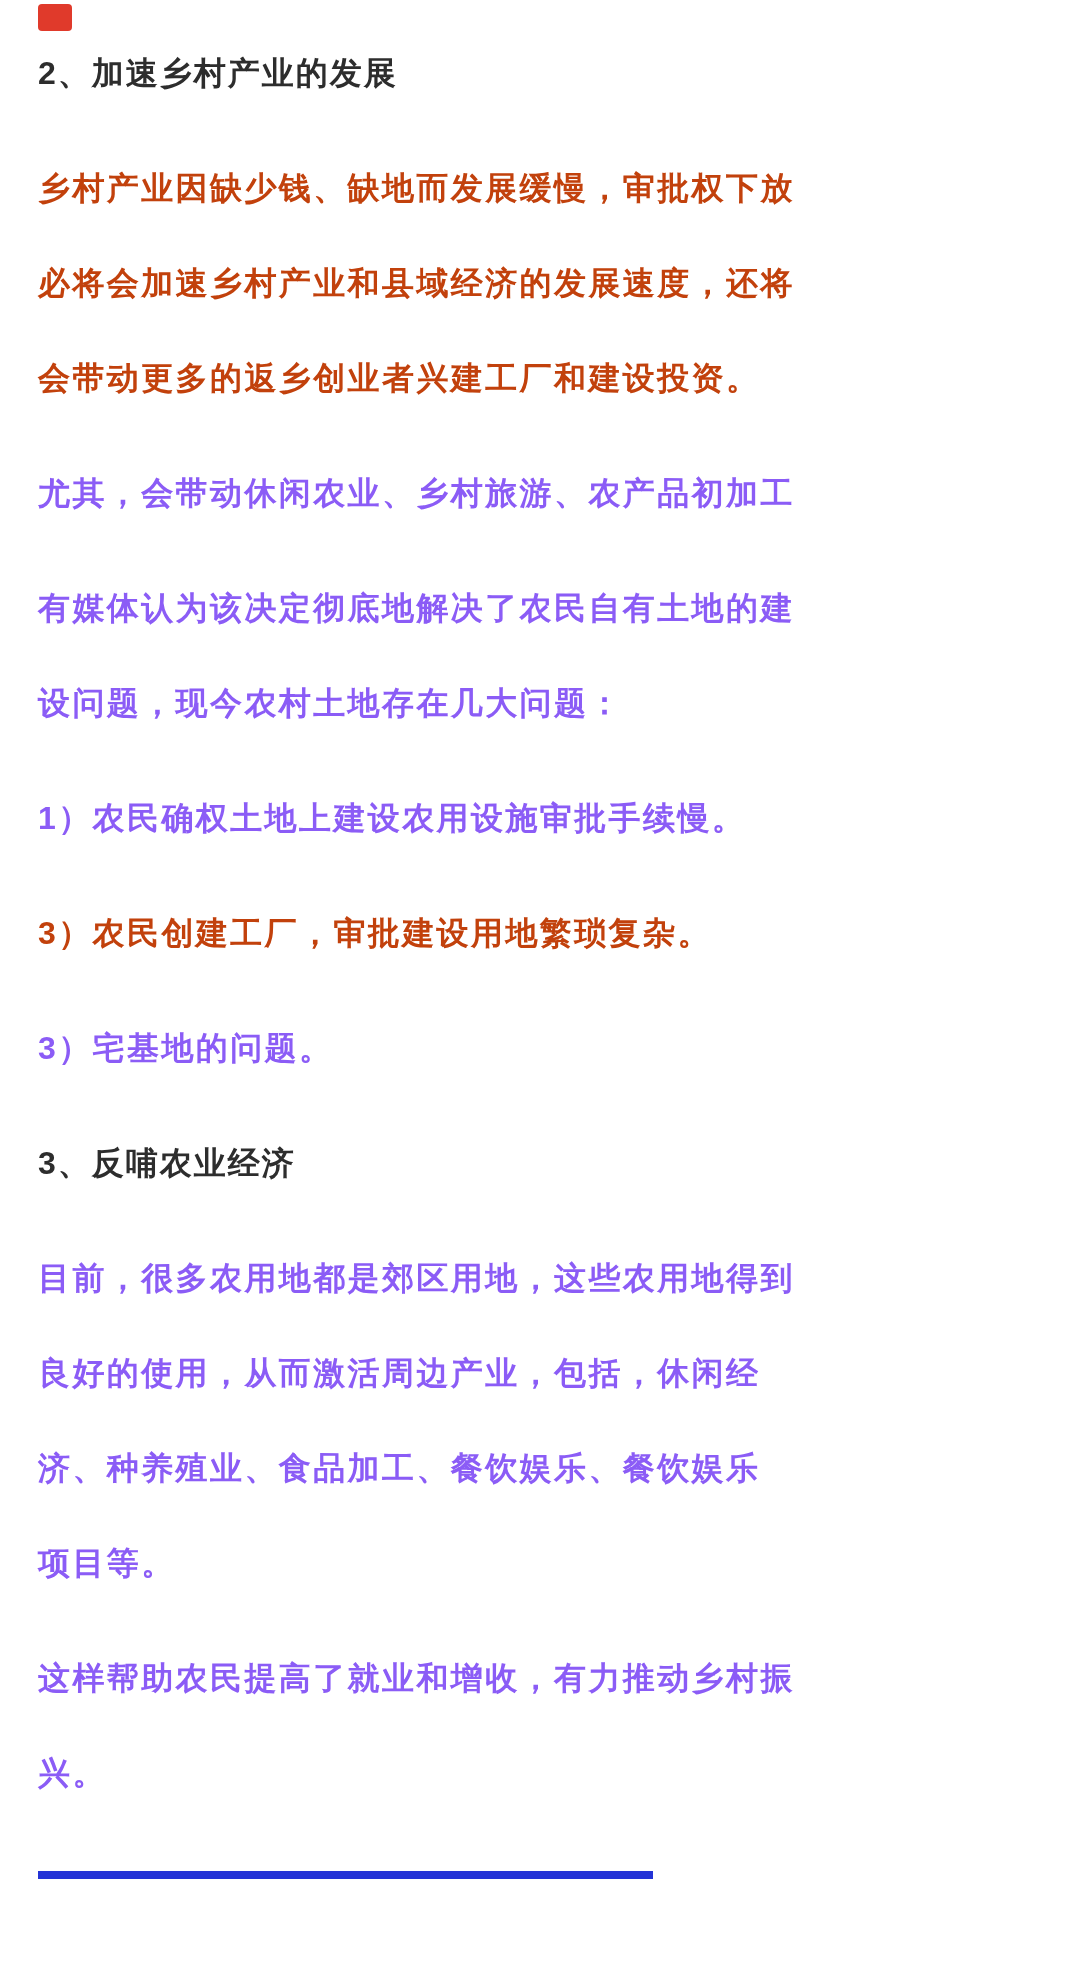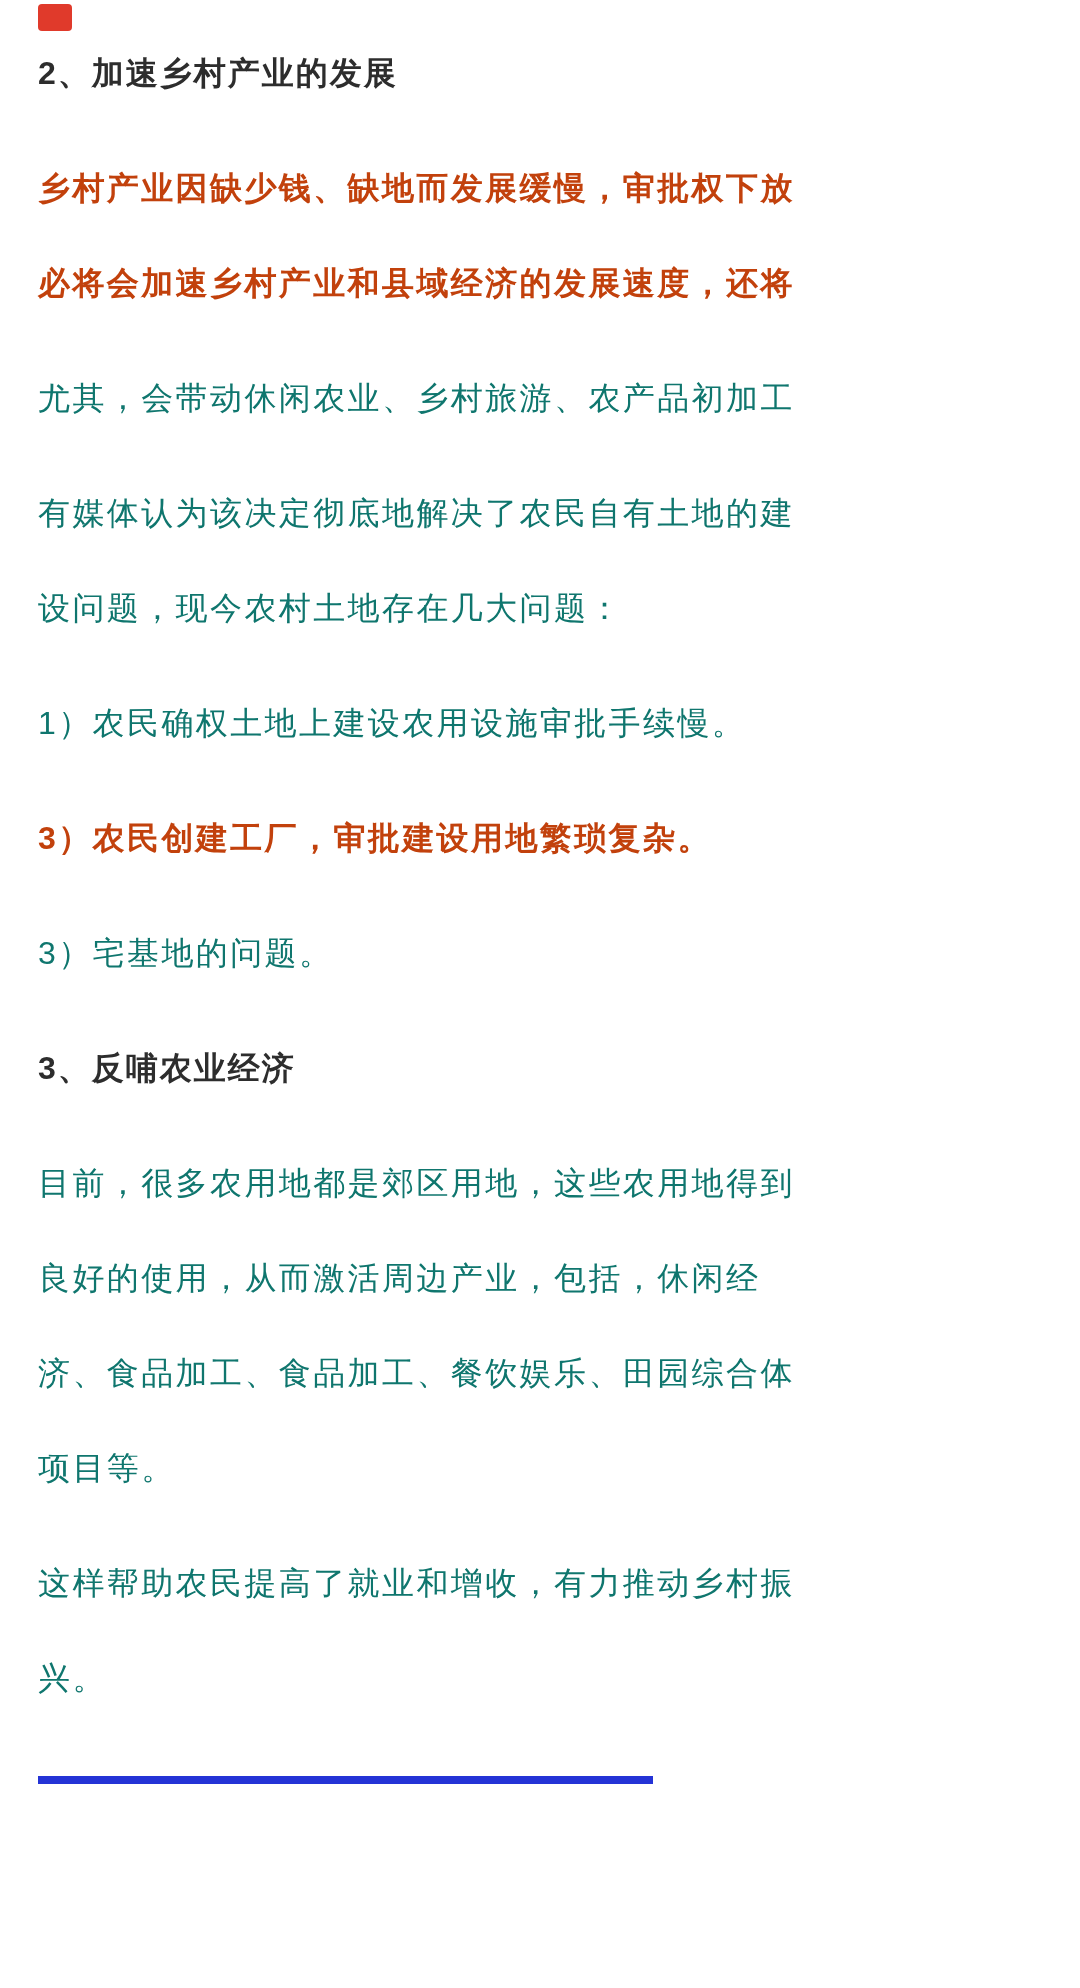--- a/index.html
+++ b/index.html
@@ -30,22 +30,22 @@
     letter-spacing: 2.4px;
     white-space: nowrap;
     overflow: visible;
   }
   .block-heading .line {
     font-weight: 700;
     color: #2d2d2d;
     letter-spacing: 2px;
   }
   .block-body .line {
-    font-weight: 400;
-    color: #0f766e;
+    font-weight: 700;
+    color: #8b5cf6;
   }
   .block-blue .line {
     font-weight: 700;
     color: #c2410c;
   }
   .cutoff-bar {
     margin-top: 16px;
     width: 615px;
     height: 8px;
     background: #2433d6;
@@ -56,20 +56,21 @@
 
 <div class="page">
   <div class="red-marker"></div>
   <div id="article-body">
       <div class="block block-heading">
         <div class="line">2、加速乡村产业的发展</div>
       </div>
       <div class="block block-blue">
         <div class="line">乡村产业因缺少钱、缺地而发展缓慢，审批权下放</div>
         <div class="line">必将会加速乡村产业和县域经济的发展速度，还将</div>
+        <div class="line">会带动更多的返乡创业者兴建工厂和建设投资。</div>
       </div>
       <div class="block block-body">
         <div class="line">尤其，会带动休闲农业、乡村旅游、农产品初加工</div>
       </div>
       <div class="block block-body">
         <div class="line">有媒体认为该决定彻底地解决了农民自有土地的建</div>
         <div class="line">设问题，现今农村土地存在几大问题：</div>
       </div>
       <div class="block block-body">
         <div class="line">1）农民确权土地上建设农用设施审批手续慢。</div>
@@ -79,21 +80,21 @@
       </div>
       <div class="block block-body">
         <div class="line">3）宅基地的问题。</div>
       </div>
       <div class="block block-heading">
         <div class="line">3、反哺农业经济</div>
       </div>
       <div class="block block-body">
         <div class="line">目前，很多农用地都是郊区用地，这些农用地得到</div>
         <div class="line">良好的使用，从而激活周边产业，包括，休闲经</div>
-        <div class="line">济、食品加工、食品加工、餐饮娱乐、田园综合体</div>
+        <div class="line">济、种养殖业、食品加工、餐饮娱乐、餐饮娱乐</div>
         <div class="line">项目等。</div>
       </div>
       <div class="block block-body">
         <div class="line">这样帮助农民提高了就业和增收，有力推动乡村振</div>
         <div class="line">兴。</div>
       </div>
     </div>
   <div class="cutoff-bar"></div>
 </div>
 

